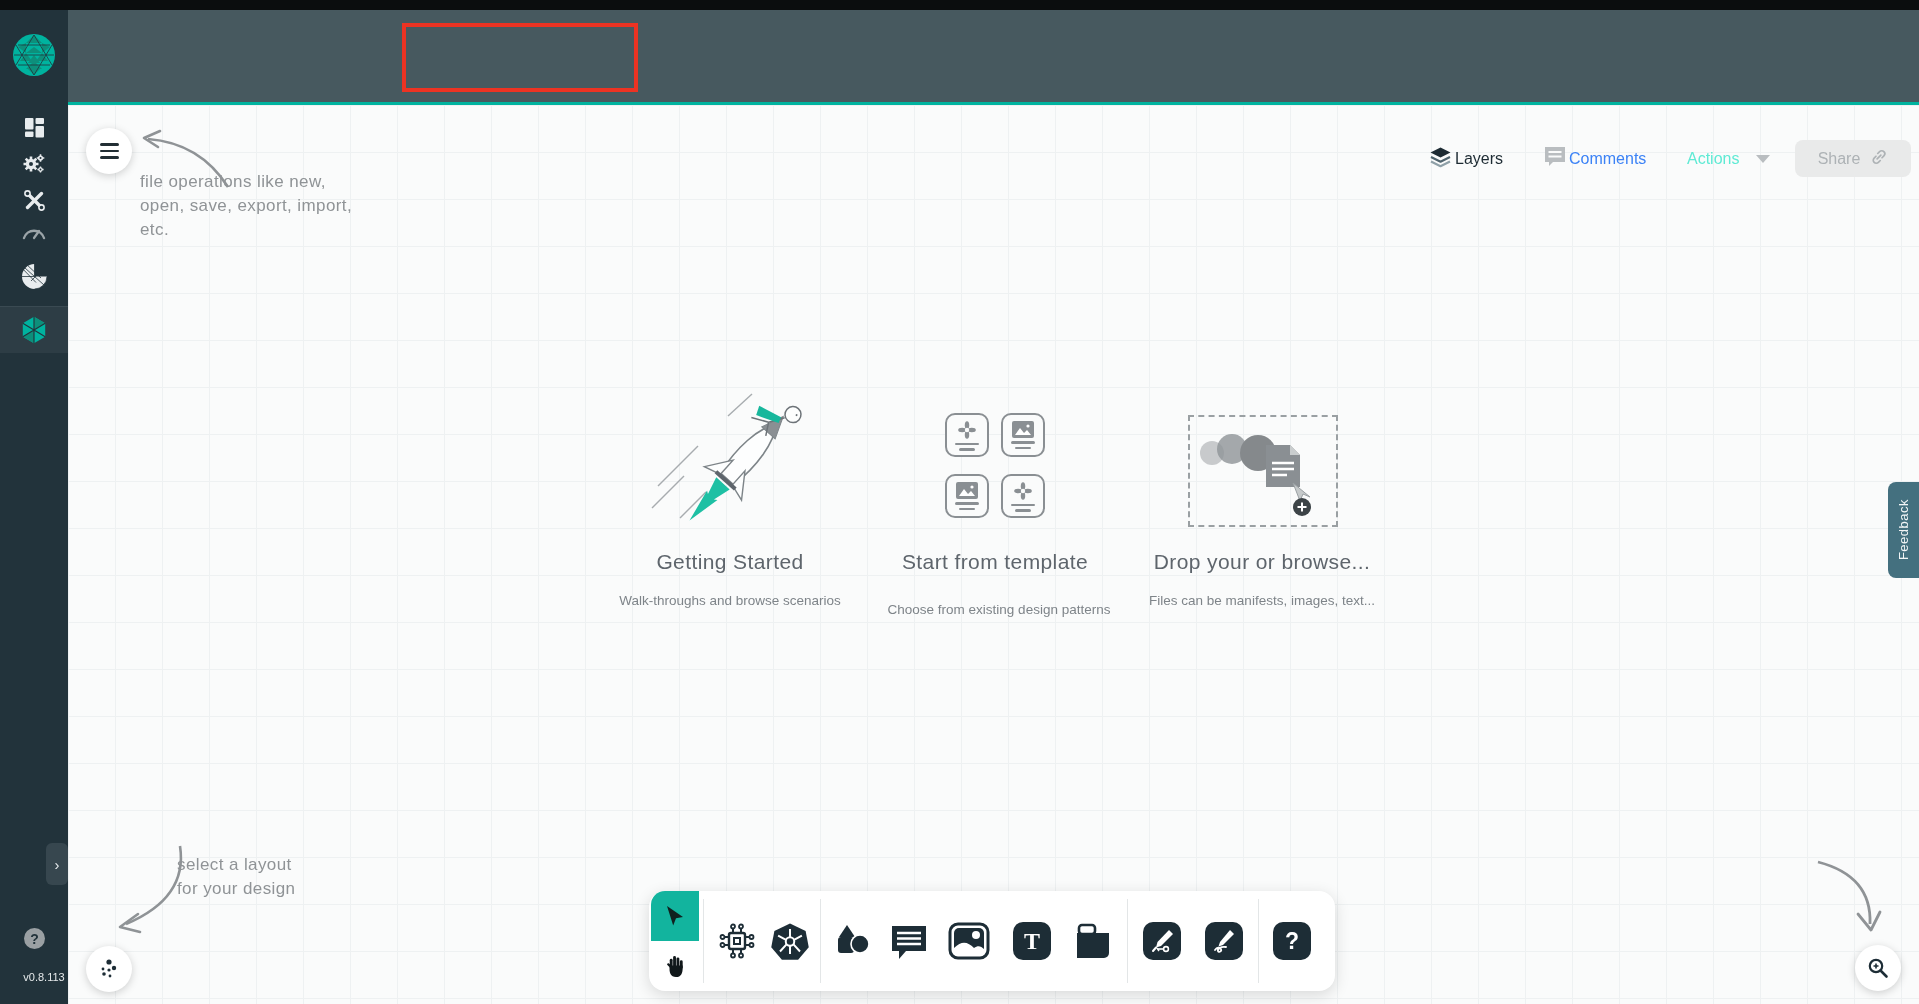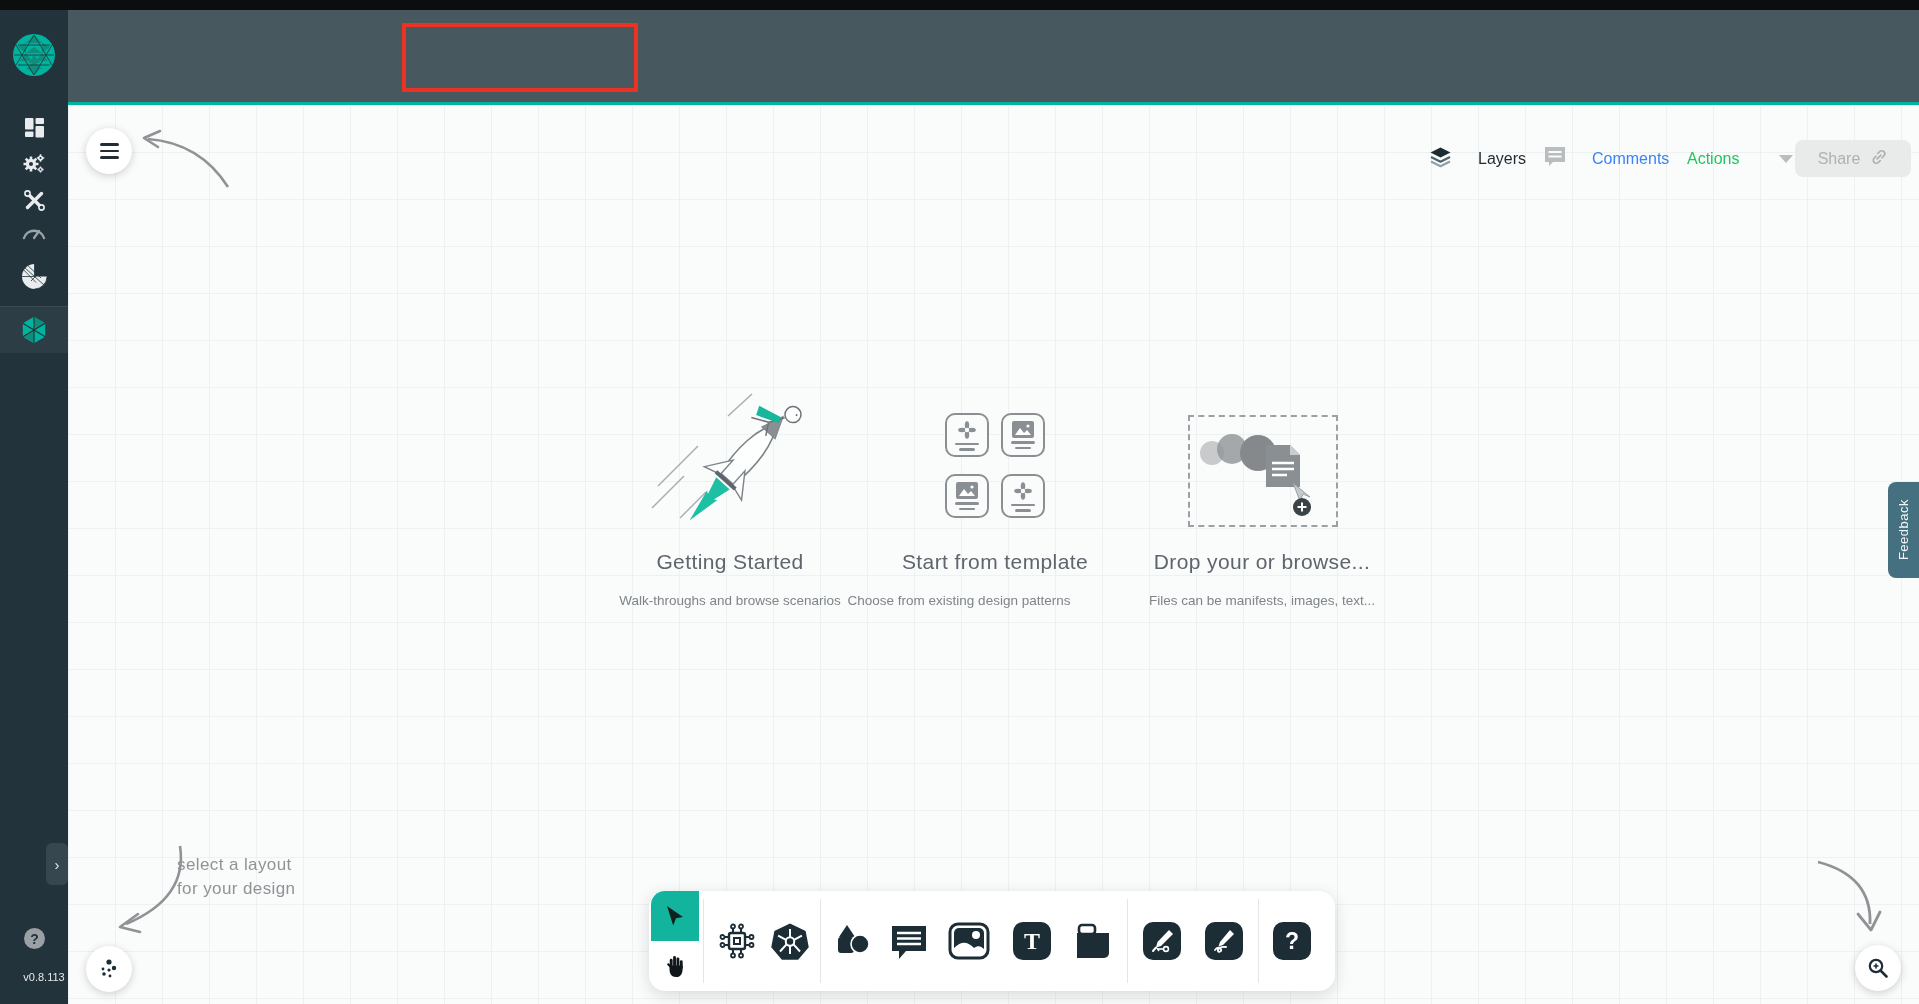--- a/index.html
+++ b/index.html
@@ -39,21 +39,21 @@
   
   #canvas{left:68px;top:105px;width:1851px;height:899px;background:#fafbfb;
     background-image:linear-gradient(#eef1f2 1px,transparent 1px),linear-gradient(90deg,#eef1f2 1px,transparent 1px);
     background-size:47px 47px;}
 
   .fab{position:absolute;border-radius:50%;background:#fff;box-shadow:0 2px 8px rgba(0,0,0,.18);
        display:flex;align-items:center;justify-content:center;cursor:pointer;}
   .annot{position:absolute;color:#8f9396;font-size:17px;line-height:24px;letter-spacing:.4px;}
 
   
-  .bar-item{position:absolute;top:140px;height:37px;display:flex;align-items:center;gap:25px;font-size:16px;cursor:pointer;}
+  .bar-item{position:absolute;top:140px;height:37px;display:flex;align-items:center;gap:2px;font-size:16px;cursor:pointer;}
   #share-btn{left:1795px;top:140px;width:116px;height:37px;background:#e9eaea;border-radius:8px;
      display:flex;align-items:center;justify-content:center;gap:10px;color:#adb2b5;font-size:16px;cursor:pointer;}
 
   
   .card-title{position:absolute;top:550px;color:#5e656c;font-size:21px;letter-spacing:.4px;text-align:center;}
   .card-sub{position:absolute;top:593px;color:#7e8489;font-size:13.5px;text-align:center;}
   .tile{width:44px;height:44px;border:2px solid #8a8f93;border-radius:10px;background:#fafbfb;
         display:flex;flex-direction:column;align-items:center;justify-content:center;gap:3px;box-sizing:border-box;}
   .tline{height:2.5px;background:#8a8f93;border-radius:2px;}
   #drop-zone{left:1188px;top:415px;width:150px;height:112px;border:2px dashed #9aa0a3;box-sizing:border-box;cursor:pointer;}
@@ -347,20 +347,25 @@
     <div style="width:19px;display:flex;flex-direction:column;gap:4px;">
       <div style="height:2.8px;background:#222e34;border-radius:2px;"></div>
       <div style="height:2.8px;background:#222e34;border-radius:2px;"></div>
       <div style="height:2.8px;background:#222e34;border-radius:2px;"></div>
     </div>
   </div>
   <svg class="abs" style="left:130px;top:125px;" width="110" height="70">
     <path d="M98 62 Q 70 18 18 14" fill="none" stroke="#8f9396" stroke-width="2.6"></path>
     <path d="M30 6 L14 13 L28 22" fill="none" stroke="#8f9396" stroke-width="2.6" stroke-linecap="round" stroke-linejoin="round"></path>
   </svg>
+  <div class="annot" style="left:140px;top:170px;">
+    <div>file operations like new,</div>
+    <div>open, save, export, import,</div>
+    <div>etc.</div>
+  </div>
 
   <div class="bar-item" style="left:1428px;color:#1d2b33;">
     <span>
       <svg width="25" height="24" viewBox="0 0 24 24">
         <path d="M12 2.5 L22 7.5 12 12.5 2 7.5 Z" fill="#1d2b33"></path>
         <path d="M2.5 12 L12 16.7 21.5 12" fill="none" stroke="#4f636d" stroke-width="2.2" stroke-linejoin="round"></path>
         <path d="M2.5 16.5 L12 21.2 21.5 16.5" fill="none" stroke="#8fa0a8" stroke-width="2.2" stroke-linejoin="round"></path>
       </svg>
     </span>
     <span>Layers</span>
@@ -369,21 +374,21 @@
     <span>
       <svg width="24" height="23" viewBox="0 0 24 23">
         <path d="M2 2 H22 V17 H10 L6 21 V17 H2 Z" fill="#b9bdc0"></path>
         <g stroke="#fafbfb" stroke-width="2">
             <path d="M5.5 7 H18.5 M5.5 11.5 H18.5"></path>
           </g>
       </svg>
     </span>
     <span>Comments</span>
   </div>
-  <div class="bar-item" style="left:1687px;color:#22c55e;">
+  <div class="bar-item" style="left:1687px;color:#5eead4;">
     <span>Actions</span>
     <span style="margin-left:14px;">
       <svg width="16" height="10" viewBox="0 0 16 10">
           <path d="M1 1 L8 9 L15 1 Z" fill="#b9bdc0"></path>
         </svg>
     </span>
   </div>
   <div id="share-btn" class="abs">
     <span>Share</span>
     <span>
@@ -460,21 +465,21 @@
         <ellipse cx="5.2" cy="10" rx="4" ry="2.2"></ellipse>
             <ellipse cx="14.8" cy="10" rx="4" ry="2.2"></ellipse>
           </g>
         <circle cx="10" cy="10" r="2.2" fill="#fafbfb"></circle>
         </svg>
       <div class="tline" style="width:24px;"></div>
         <div class="tline" style="width:16px;"></div>
     </div>
   </div>
   <div class="card-title" style="left:885px;width:220px;">Start from template</div>
-  <div class="card-sub" style="left:834px;width:250px;">Choose from existing design patterns</div>
+  <div class="card-sub" style="left:874px;width:250px;margin-top:9px;">Choose from existing design patterns</div>
 
   <div class="abs" id="drop-zone">
     <svg width="146" height="108" viewBox="0 0 146 108">
       <circle cx="22" cy="36" r="12" fill="#9ea3a6" opacity=".55"></circle>
       <circle cx="42" cy="32" r="15" fill="#8f9497" opacity=".8"></circle>
       <circle cx="68" cy="36" r="18" fill="#85898c"></circle>
       <g>
         <path d="M76 28 H100 L110 38 V70 H76 Z" fill="#8a8f93"></path>
         <path d="M100 28 L100 38 H110 Z" fill="#c9cdce"></path>
         <g stroke="#fff" stroke-width="2.4">

